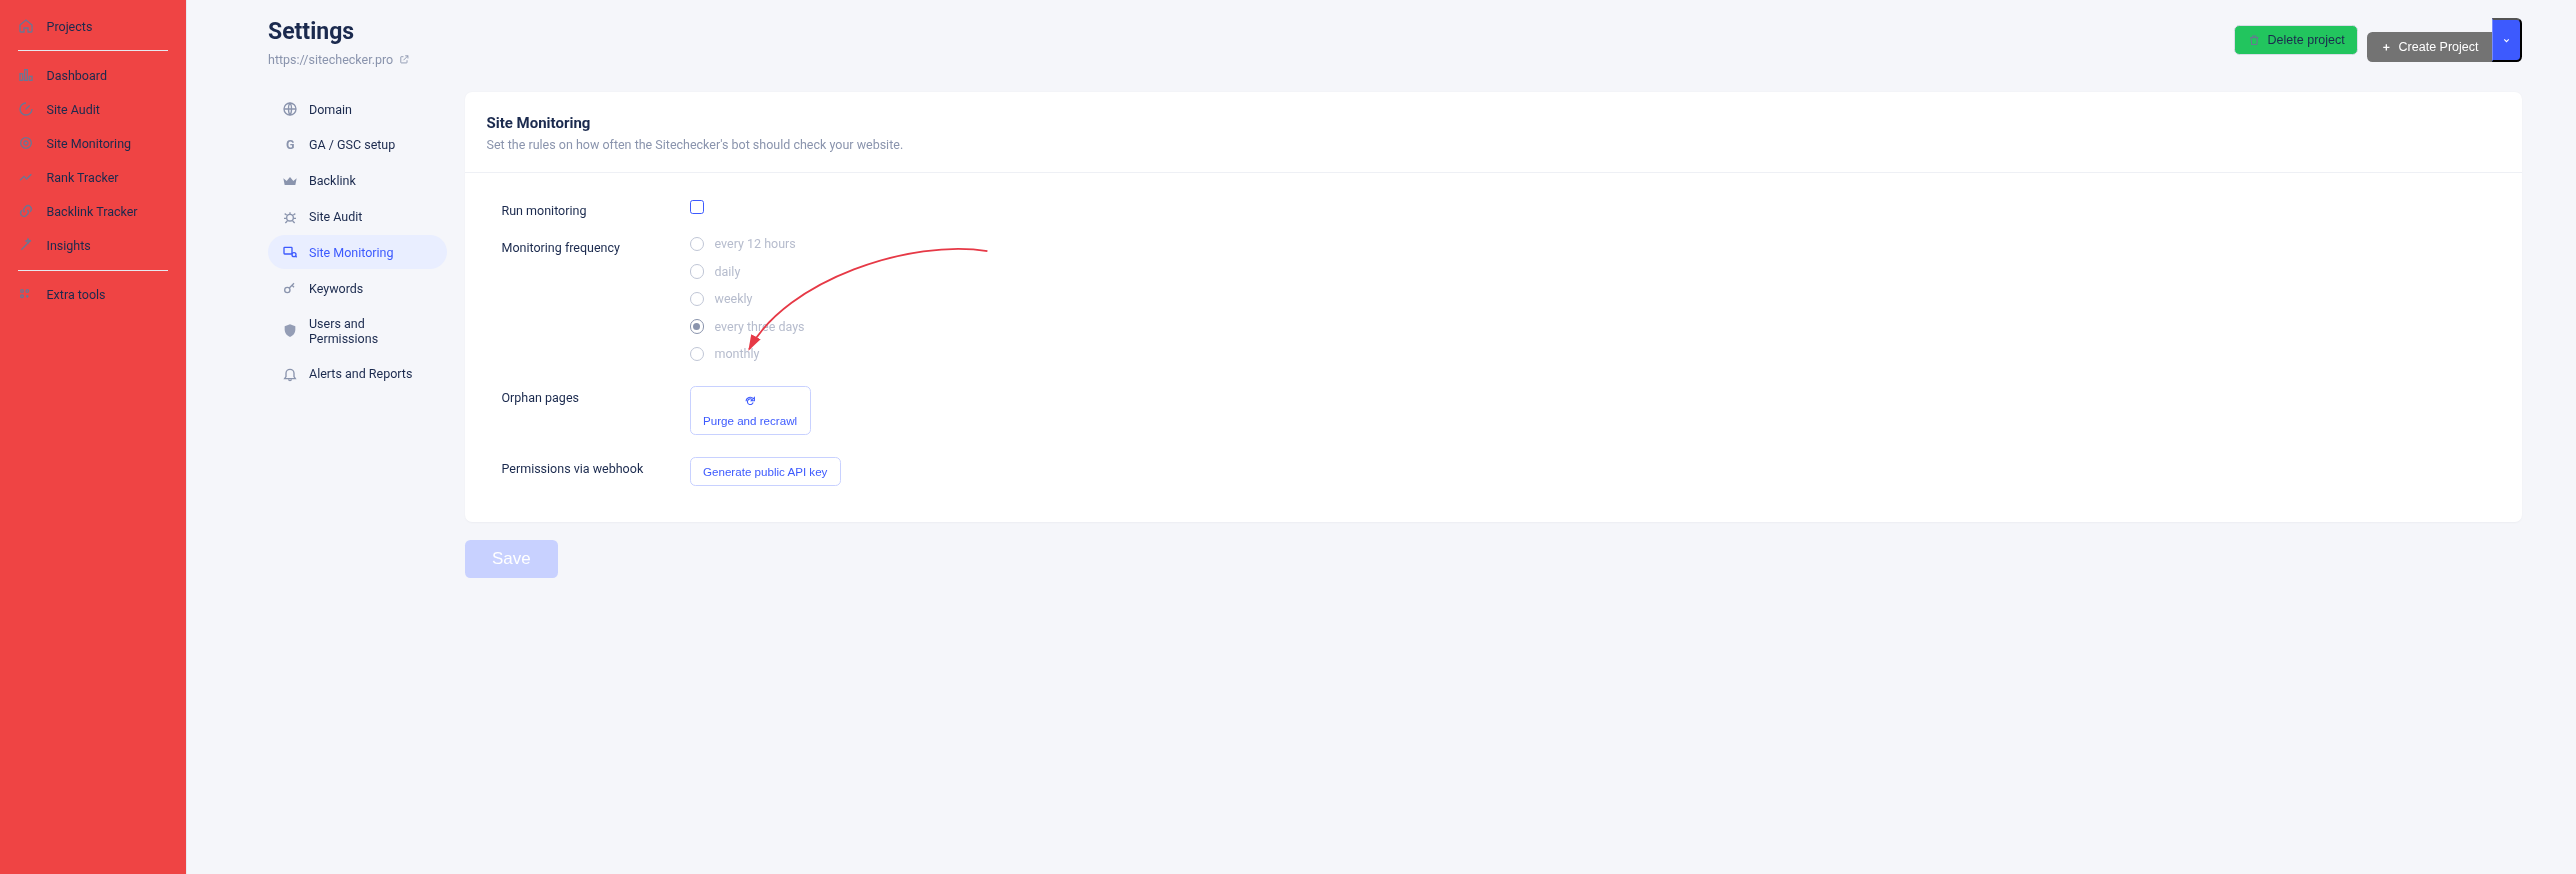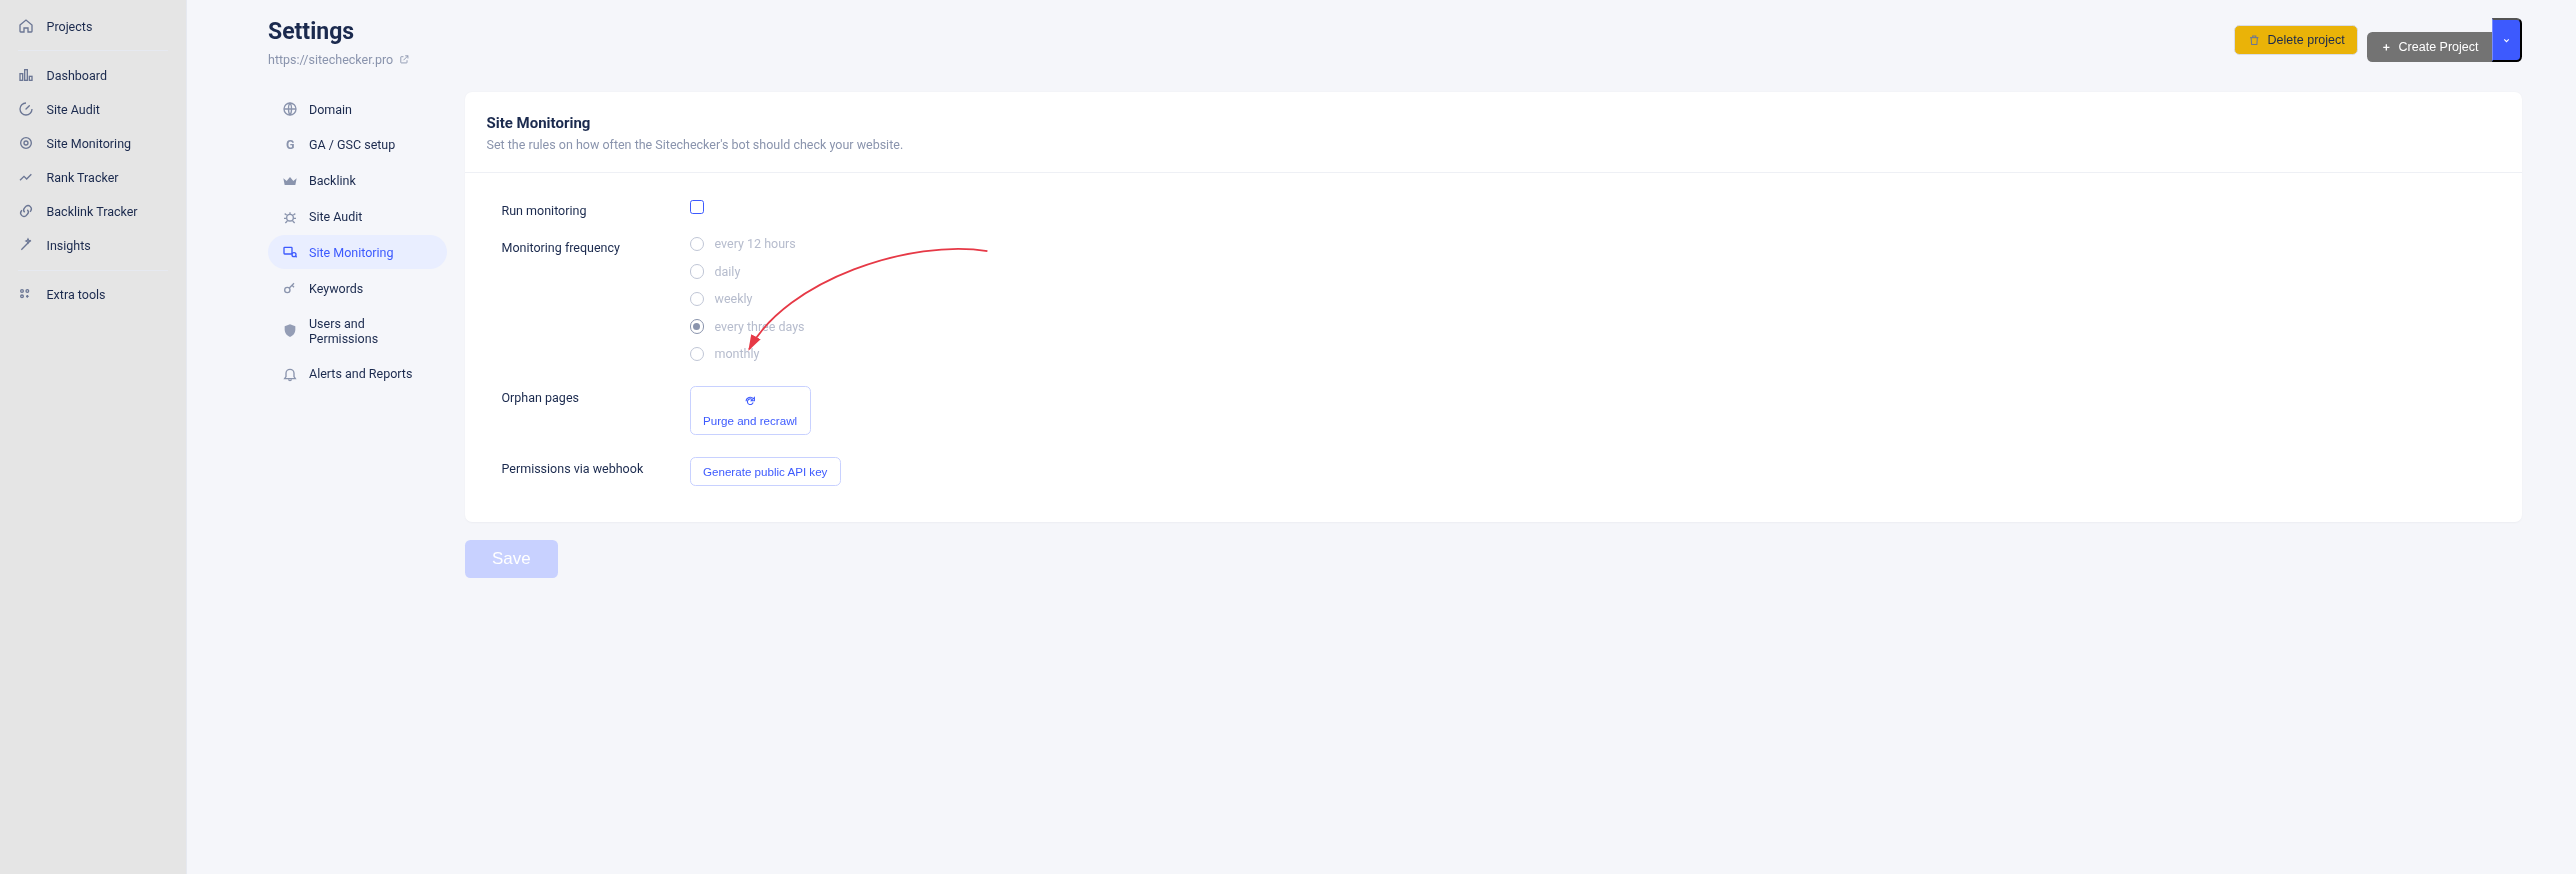--- a/index.html
+++ b/index.html
@@ -1,33 +1,33 @@
 <!DOCTYPE html>
 <html style="font-size:14.3px"><head>
 <meta charset="utf-8">
 <style>
   * { box-sizing: border-box; margin: 0; padding: 0; }
   body { font-family: -apple-system, BlinkMacSystemFont, "Segoe UI", Roboto, Helvetica, Arial, sans-serif; background: #f5f6fa; color: #1b2a4e; font-size: 12.5px; }
   .app { display: flex; min-height: 100vh; }
 
   
-  .sidebar { width: 187px; background: #e5e5e5; border-right: 0.9px solid #e6e9f0; padding: 9px 0; }
+  .sidebar { width: 187px; background: #ef4444; border-right: 0.9px solid #e6e9f0; padding: 9px 0; }
   .sidebar a.nav-link { display: flex; align-items: center; gap: 12.5px; padding: 9px 18px; color: #1b2a4e; text-decoration: none; font-size: 12.5px; cursor: pointer; }
   .sidebar .nav-icon { width: 16px; height: 16px; display: inline-flex; align-items: center; justify-content: center; color: #6b7694; }
   .sidebar hr { border: none; border-top: 0.9px solid #e6e9f0; margin: 7.2px 18px; }
 
   
   .main { flex: 1; padding: 18px 54px 36px 81px; }
   .header-row { display: flex; align-items: flex-start; justify-content: space-between; }
   .title-block h1 { font-size: 23px; font-weight: 700; color: #1b2a4e; }
   .title-block .subtitle-link { display: inline-flex; align-items: center; gap: 5.4px; font-size: 12.5px; color: #8a94ad; margin-top: 7.2px; text-decoration: none; cursor: pointer; }
 
   .action-buttons { display: flex; gap: 9px; align-items: center; }
   .btn { display: inline-flex; align-items: center; gap: 7.2px; padding: 7.2px 12.5px; border-radius: 5.4px; font-size: 12.5px; cursor: pointer; border: 0.9px solid transparent; }
-  .btn-white { background: #eab308; border-color: #d9dde8; color: #1b2a4e; }
+  .btn-white { background: #22c55e; border-color: #d9dde8; color: #1b2a4e; }
   .btn-primary { background: #737373; color: #ffffff; margin-top: 14px; }
   .btn-group { display: flex; }
   .btn-group .btn:first-child { border-top-right-radius: 0; border-bottom-right-radius: 0; }
   .btn-caret { background: #3d5afe; color: #ffffff; border-left: 0.9px solid rgba(255,255,255,0.3); padding: 7.2px 9px; border-radius: 0 5.4px 5.4px 0; cursor: pointer; display: flex; align-items: center; }
 
   
   .settings-wrap { display: flex; gap: 18px; margin-top: 25px; }
   .settings-nav { width: 179px; display: flex; flex-direction: column; gap: 1.8px; }
   .settings-nav-item { display: flex; align-items: center; gap: 10.7px; padding: 9px 14.3px; border-radius: 18px; color: #1b2a4e; font-size: 12.5px; cursor: pointer; }
   .settings-nav-item .snav-icon { width: 16px; height: 16px; display: inline-flex; align-items: center; justify-content: center; color: #8a94ad; }

